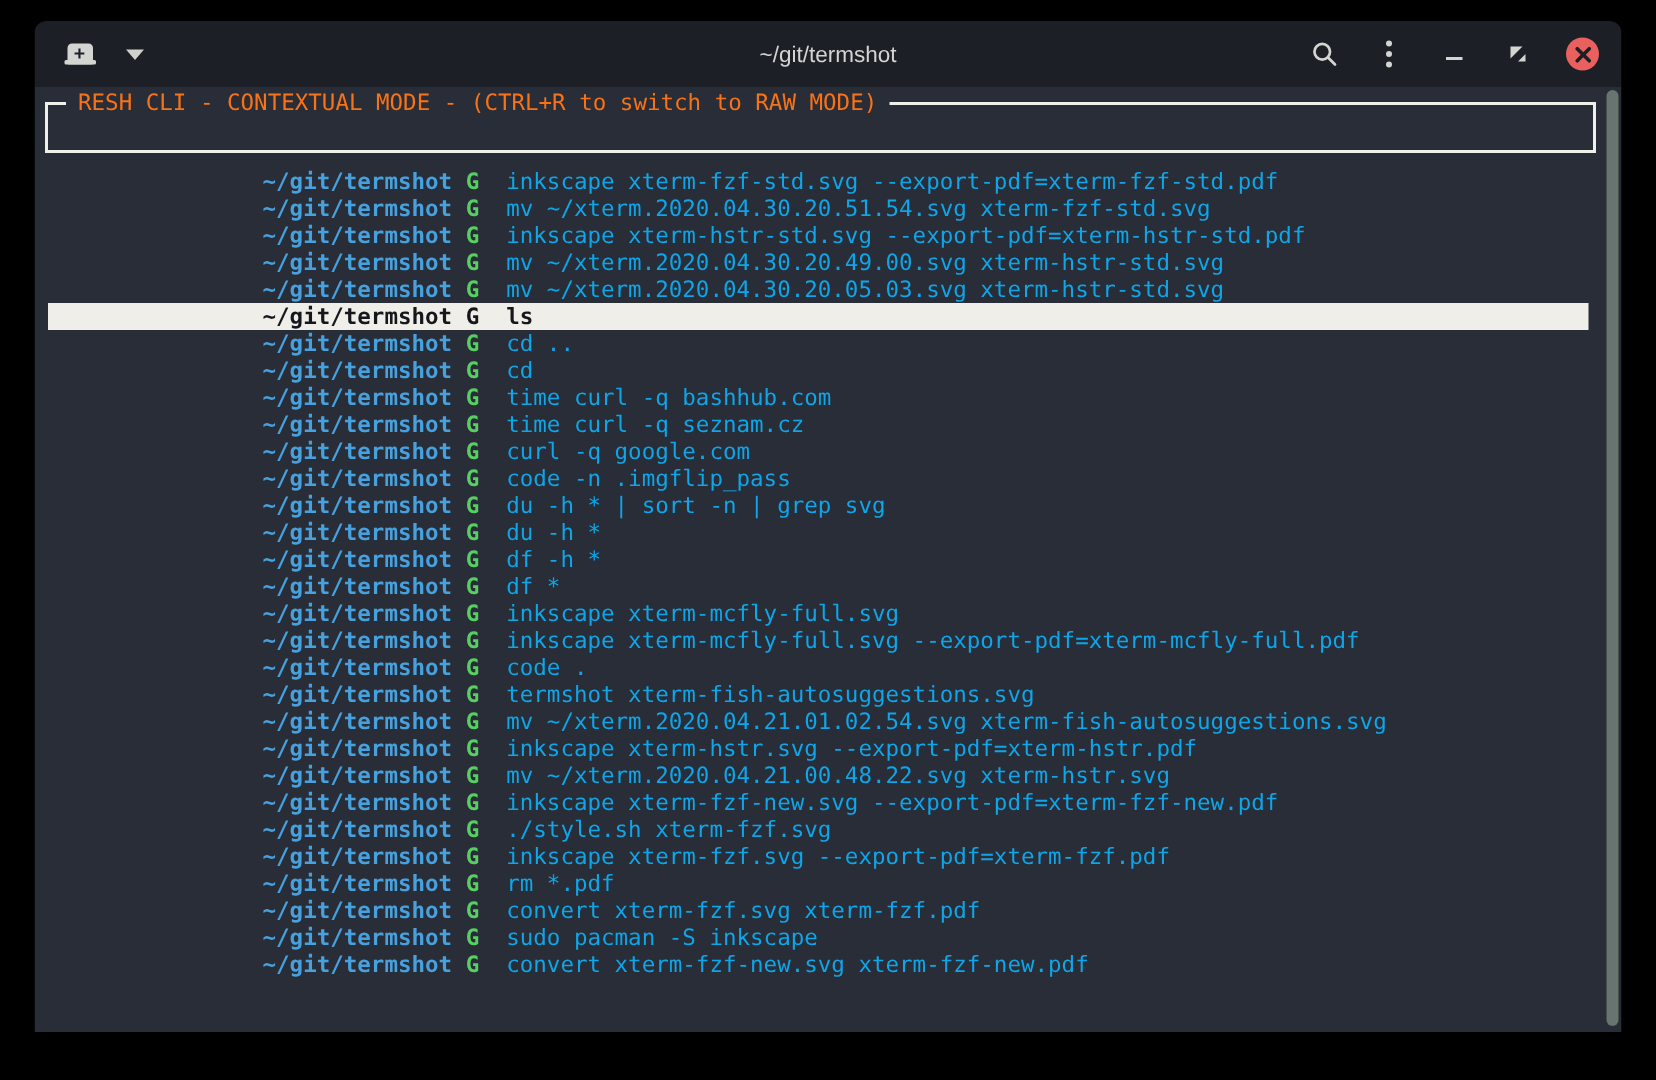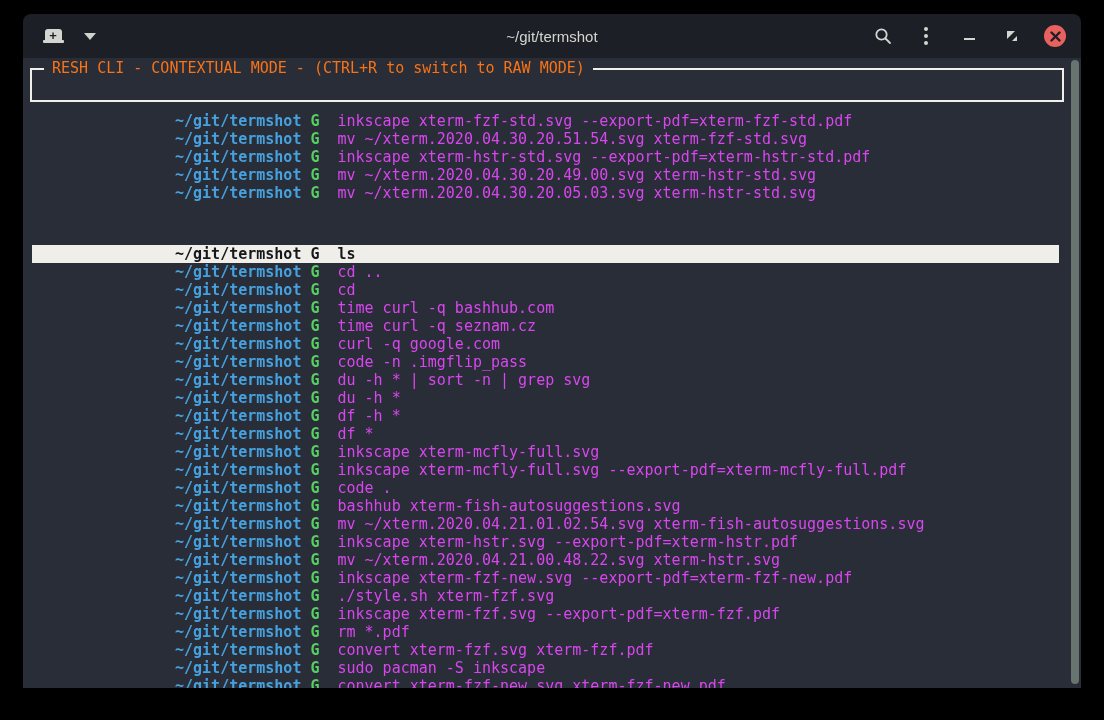--- a/index.html
+++ b/index.html
@@ -39,22 +39,22 @@
               border:2px solid #f0efe9; }
   .resh-legend { position:absolute; top:-11px; left:12px; background:#282d37;
                  padding:0 8px; color:#f97316; font-family:"DejaVu Sans Mono", monospace;
                  font-size:15px; line-height:18px; white-space:pre; }
 
   .history { position:absolute; left:9px; top:54px; width:1027px; }
   .row { height:18px; line-height:18px; padding-left:143px; white-space:pre;
          font-family:"DejaVu Sans Mono", monospace; font-size:15px; }
   .row .p-path { color:#46a1de; font-weight:bold; }
   .row .p-git  { color:#58cf63; font-weight:bold; margin-left:9px; }
-  .row .p-cmd  { color:#d946ef; margin-left:18px; }
-  .row.selected { background:#f0eee8;margin-top:43px; }
+  .row .p-cmd  { color:#0ea5e9; margin-left:18px; }
+  .row.selected { background:#f0eee8; }
   .row.selected .p-path, .row.selected .p-git, .row.selected .p-cmd
        { color:#15171c; font-weight:bold; }
 
   .scrollbar { position:absolute; right:2px; top:2px; width:8px; height:624px;
                background:#68746f; border-radius:4px; cursor:pointer; }
 </style>
 </head>
 <body>
 
 <div class="window">
@@ -125,21 +125,21 @@
         <div class="row"><span class="p-path">~/git/termshot</span><span class="p-git">G</span><span class="p-cmd">time curl -q seznam.cz</span></div>
         <div class="row"><span class="p-path">~/git/termshot</span><span class="p-git">G</span><span class="p-cmd">curl -q google.com</span></div>
         <div class="row"><span class="p-path">~/git/termshot</span><span class="p-git">G</span><span class="p-cmd">code -n .imgflip_pass</span></div>
         <div class="row"><span class="p-path">~/git/termshot</span><span class="p-git">G</span><span class="p-cmd">du -h * | sort -n | grep svg</span></div>
         <div class="row"><span class="p-path">~/git/termshot</span><span class="p-git">G</span><span class="p-cmd">du -h *</span></div>
         <div class="row"><span class="p-path">~/git/termshot</span><span class="p-git">G</span><span class="p-cmd">df -h *</span></div>
         <div class="row"><span class="p-path">~/git/termshot</span><span class="p-git">G</span><span class="p-cmd">df *</span></div>
         <div class="row"><span class="p-path">~/git/termshot</span><span class="p-git">G</span><span class="p-cmd">inkscape xterm-mcfly-full.svg</span></div>
         <div class="row"><span class="p-path">~/git/termshot</span><span class="p-git">G</span><span class="p-cmd">inkscape xterm-mcfly-full.svg --export-pdf=xterm-mcfly-full.pdf</span></div>
         <div class="row"><span class="p-path">~/git/termshot</span><span class="p-git">G</span><span class="p-cmd">code .</span></div>
-        <div class="row"><span class="p-path">~/git/termshot</span><span class="p-git">G</span><span class="p-cmd">bashhub xterm-fish-autosuggestions.svg</span></div>
+        <div class="row"><span class="p-path">~/git/termshot</span><span class="p-git">G</span><span class="p-cmd">termshot xterm-fish-autosuggestions.svg</span></div>
         <div class="row"><span class="p-path">~/git/termshot</span><span class="p-git">G</span><span class="p-cmd">mv ~/xterm.2020.04.21.01.02.54.svg xterm-fish-autosuggestions.svg</span></div>
         <div class="row"><span class="p-path">~/git/termshot</span><span class="p-git">G</span><span class="p-cmd">inkscape xterm-hstr.svg --export-pdf=xterm-hstr.pdf</span></div>
         <div class="row"><span class="p-path">~/git/termshot</span><span class="p-git">G</span><span class="p-cmd">mv ~/xterm.2020.04.21.00.48.22.svg xterm-hstr.svg</span></div>
         <div class="row"><span class="p-path">~/git/termshot</span><span class="p-git">G</span><span class="p-cmd">inkscape xterm-fzf-new.svg --export-pdf=xterm-fzf-new.pdf</span></div>
         <div class="row"><span class="p-path">~/git/termshot</span><span class="p-git">G</span><span class="p-cmd">./style.sh xterm-fzf.svg</span></div>
         <div class="row"><span class="p-path">~/git/termshot</span><span class="p-git">G</span><span class="p-cmd">inkscape xterm-fzf.svg --export-pdf=xterm-fzf.pdf</span></div>
         <div class="row"><span class="p-path">~/git/termshot</span><span class="p-git">G</span><span class="p-cmd">rm *.pdf</span></div>
         <div class="row"><span class="p-path">~/git/termshot</span><span class="p-git">G</span><span class="p-cmd">convert xterm-fzf.svg xterm-fzf.pdf</span></div>
         <div class="row"><span class="p-path">~/git/termshot</span><span class="p-git">G</span><span class="p-cmd">sudo pacman -S inkscape</span></div>
         <div class="row"><span class="p-path">~/git/termshot</span><span class="p-git">G</span><span class="p-cmd">convert xterm-fzf-new.svg xterm-fzf-new.pdf</span></div>

